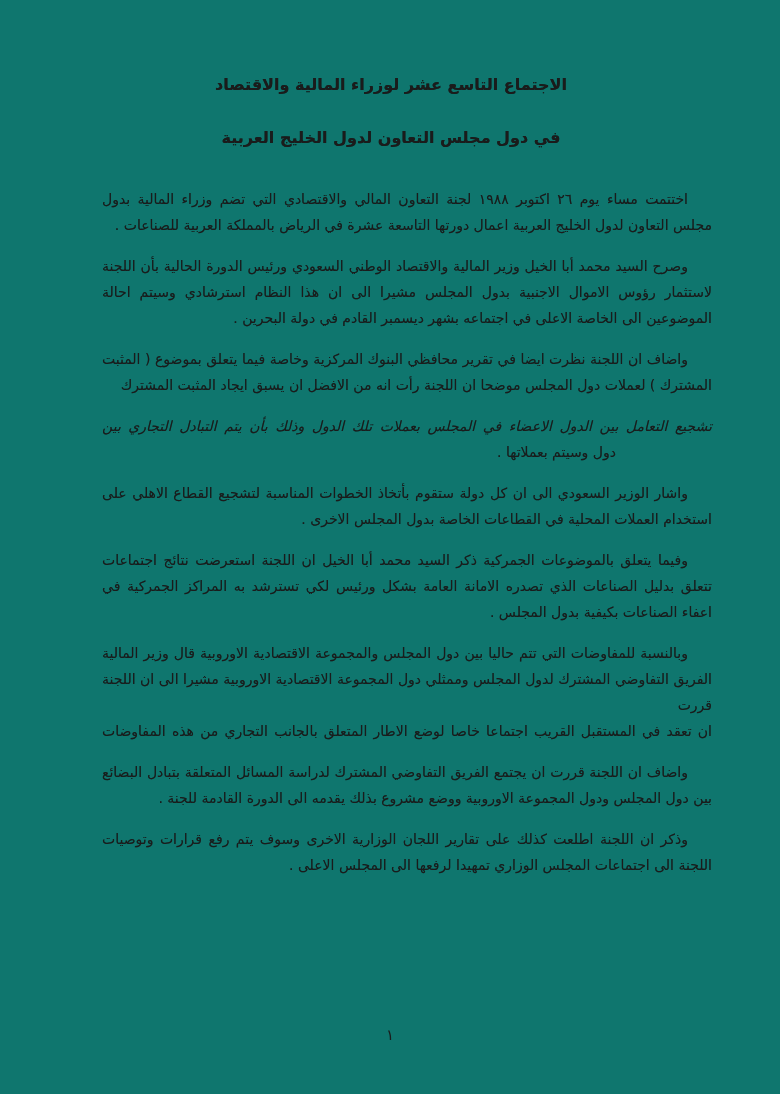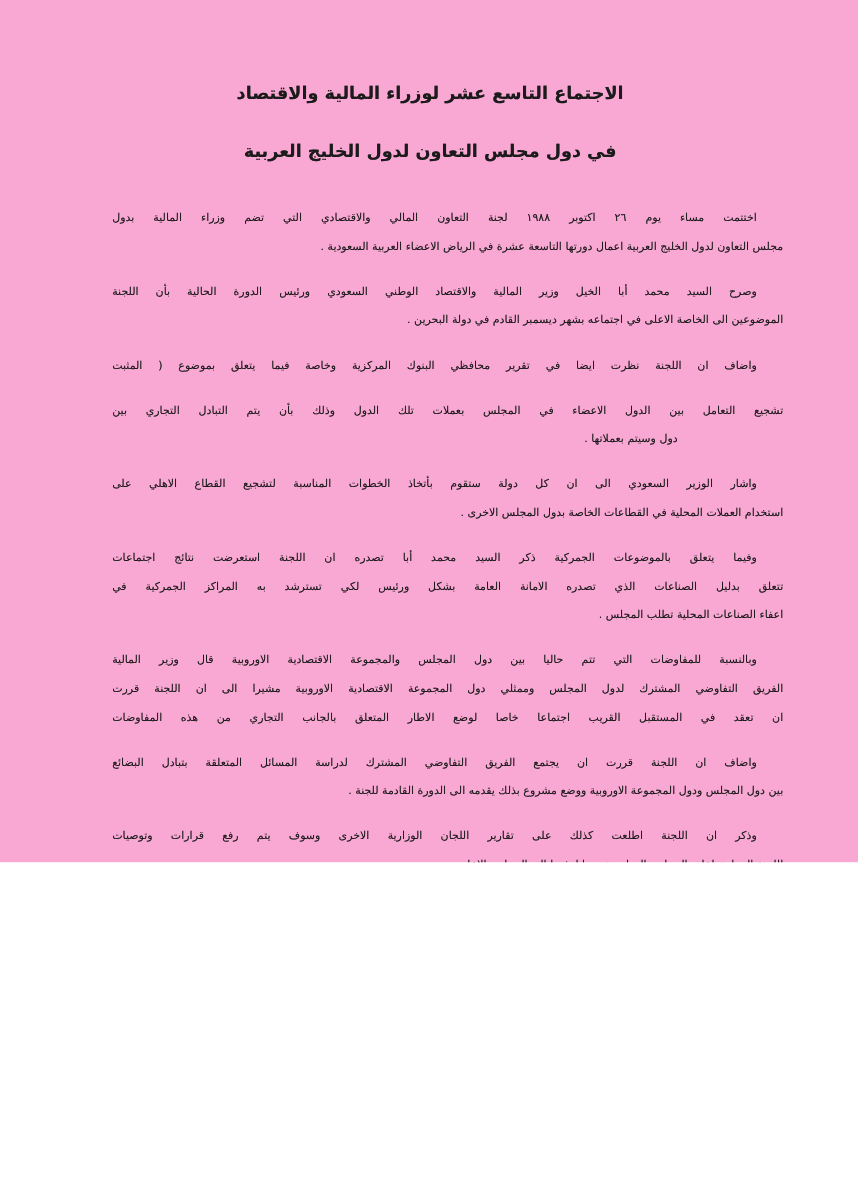--- a/index.html
+++ b/index.html
@@ -3,22 +3,22 @@
 <meta charset="utf-8">
 <style>
   html, body {
     margin: 0;
     padding: 0;
     background: #ffffff;
   }
   .page {
     position: relative;
     width: 780px;
-    height: 784px;
-    background: #f9a8d4;
+    height: 1094px;
+    background: #0f766e;
     overflow: hidden;
     font-family: "DejaVu Sans", sans-serif;
     color: #1b1b1b;
     direction: rtl;
   }
   .content {
     position: absolute;
     top: 75px;
     right: 68px;
     left: 70px;
@@ -31,33 +31,33 @@
     font-weight: bold;
     font-size: 16px;
     line-height: 20px;
     margin-bottom: 33px;
     letter-spacing: 0.2px;
     text-shadow: 0 0 0.5px rgba(0,0,0,0.55);
   }
   .title-line:last-child { margin-bottom: 0; }
   .para {
     margin-bottom: 15px;
-    font-size: 10px;
+    font-size: 14px;
     margin-left: 32px;
   }
   .line {
     line-height: 26px;
     text-align: justify;
     text-align-last: justify;
     text-shadow: 0 0 0.4px rgba(0,0,0,0.35);
   }
   .line.last { text-align-last: right; }
   .para .line:first-child { text-indent: 24px; }
   
-  .para-4 .line:first-child { text-indent: 0; }
+  .para-4 .line:first-child { text-indent: 0; font-style: italic; }
   .para-4 .line.last { padding-right: 96px; }
   
   .para-7 .line.last { text-align-last: justify; }
   .page-number {
     position: absolute;
     top: 1026px;
     left: 0;
     width: 100%;
     text-align: center;
     font-size: 15px;
@@ -68,41 +68,43 @@
 
 <div class="page">
   <div class="content">
     <div class="title-block" id="title-block">
         <div class="title-line">الاجتماع التاسع عشر لوزراء المالية والاقتصاد</div>
         <div class="title-line">في دول مجلس التعاون لدول الخليج العربية</div>
       </div>
     <div class="body" id="paragraphs">
         <div class="para para-1">
           <div class="line">اختتمت مساء يوم ٢٦ اكتوبر ١٩٨٨ لجنة التعاون المالي والاقتصادي التي تضم وزراء المالية بدول</div>
-          <div class="line last">مجلس التعاون لدول الخليج العربية اعمال دورتها التاسعة عشرة في الرياض الاعضاء العربية السعودية .</div>
+          <div class="line last">مجلس التعاون لدول الخليج العربية اعمال دورتها التاسعة عشرة في الرياض بالمملكة العربية للصناعات .</div>
         </div>
         <div class="para para-2">
           <div class="line">وصرح السيد محمد أبا الخيل وزير المالية والاقتصاد الوطني السعودي ورئيس الدورة الحالية بأن اللجنة</div>
+          <div class="line">لاستثمار رؤوس الاموال الاجنبية بدول المجلس مشيرا الى ان هذا النظام استرشادي وسيتم احالة</div>
           <div class="line last">الموضوعين الى الخاصة الاعلى في اجتماعه بشهر ديسمبر القادم في دولة البحرين .</div>
         </div>
         <div class="para para-3">
           <div class="line">واضاف ان اللجنة نظرت ايضا في تقرير محافظي البنوك المركزية وخاصة فيما يتعلق بموضوع ( المثبت</div>
+          <div class="line last">المشترك ) لعملات دول المجلس موضحا ان اللجنة رأت انه من الافضل ان يسبق ايجاد المثبت المشترك</div>
         </div>
         <div class="para para-4">
           <div class="line">تشجيع التعامل بين الدول الاعضاء في المجلس بعملات تلك الدول وذلك بأن يتم التبادل التجاري بين</div>
           <div class="line last">دول وسيتم بعملاتها .</div>
         </div>
         <div class="para para-5">
           <div class="line">واشار الوزير السعودي الى ان كل دولة ستقوم بأتخاذ الخطوات المناسبة لتشجيع القطاع الاهلي على</div>
           <div class="line last">استخدام العملات المحلية في القطاعات الخاصة بدول المجلس الاخرى .</div>
         </div>
         <div class="para para-6">
-          <div class="line">وفيما يتعلق بالموضوعات الجمركية ذكر السيد محمد أبا تصدره ان اللجنة استعرضت نتائج اجتماعات</div>
+          <div class="line">وفيما يتعلق بالموضوعات الجمركية ذكر السيد محمد أبا الخيل ان اللجنة استعرضت نتائج اجتماعات</div>
           <div class="line">تتعلق بدليل الصناعات الذي تصدره الامانة العامة بشكل ورئيس لكي تسترشد به المراكز الجمركية في</div>
-          <div class="line last">اعفاء الصناعات المحلية تطلب المجلس .</div>
+          <div class="line last">اعفاء الصناعات بكيفية بدول المجلس .</div>
         </div>
         <div class="para para-7">
           <div class="line">وبالنسبة للمفاوضات التي تتم حاليا بين دول المجلس والمجموعة الاقتصادية الاوروبية قال وزير المالية</div>
           <div class="line">الفريق التفاوضي المشترك لدول المجلس وممثلي دول المجموعة الاقتصادية الاوروبية مشيرا الى ان اللجنة قررت</div>
           <div class="line last">ان تعقد في المستقبل القريب اجتماعا خاصا لوضع الاطار المتعلق بالجانب التجاري من هذه المفاوضات</div>
         </div>
         <div class="para para-8">
           <div class="line">واضاف ان اللجنة قررت ان يجتمع الفريق التفاوضي المشترك لدراسة المسائل المتعلقة بتبادل البضائع</div>
           <div class="line last">بين دول المجلس ودول المجموعة الاوروبية ووضع مشروع بذلك يقدمه الى الدورة القادمة للجنة .</div>
         </div>

